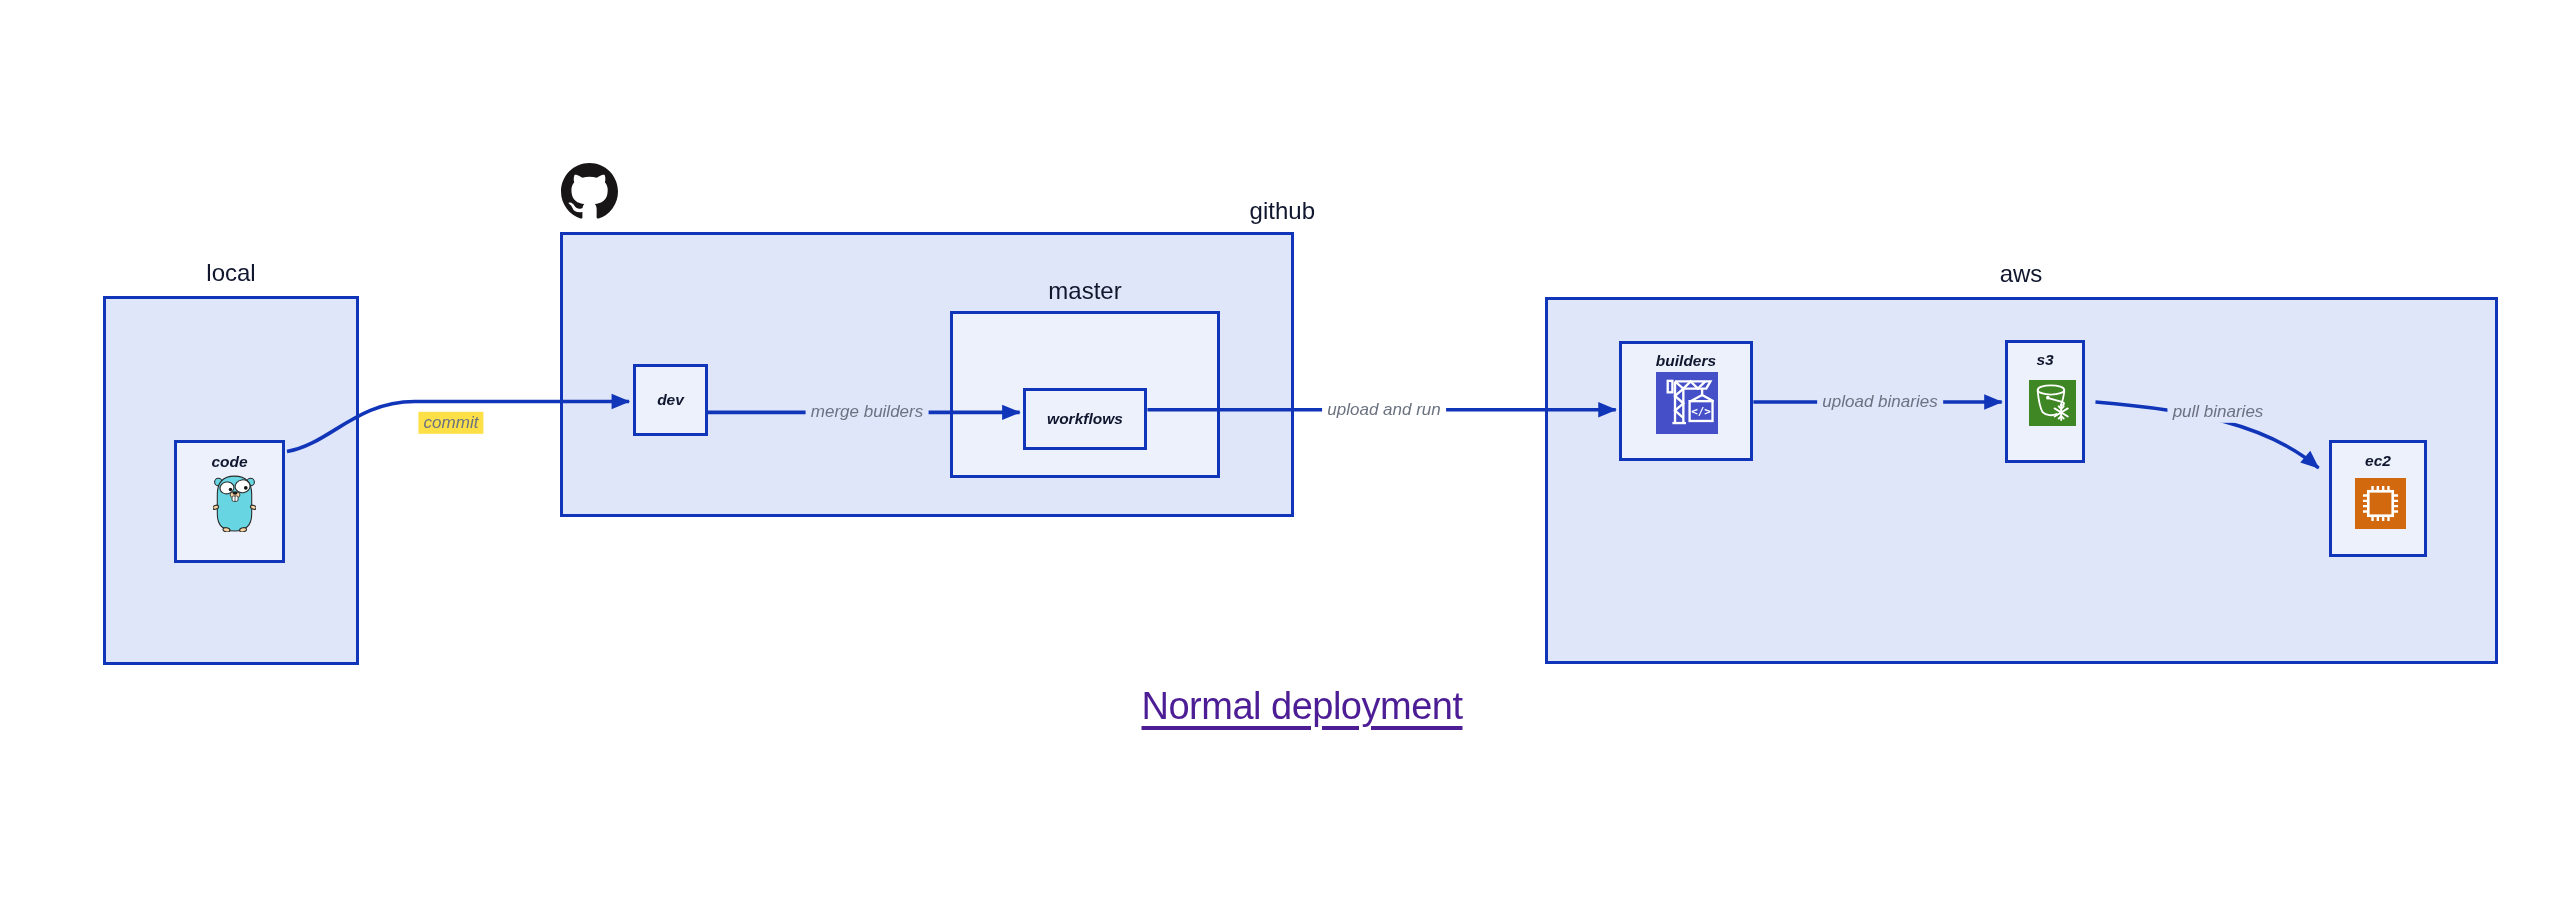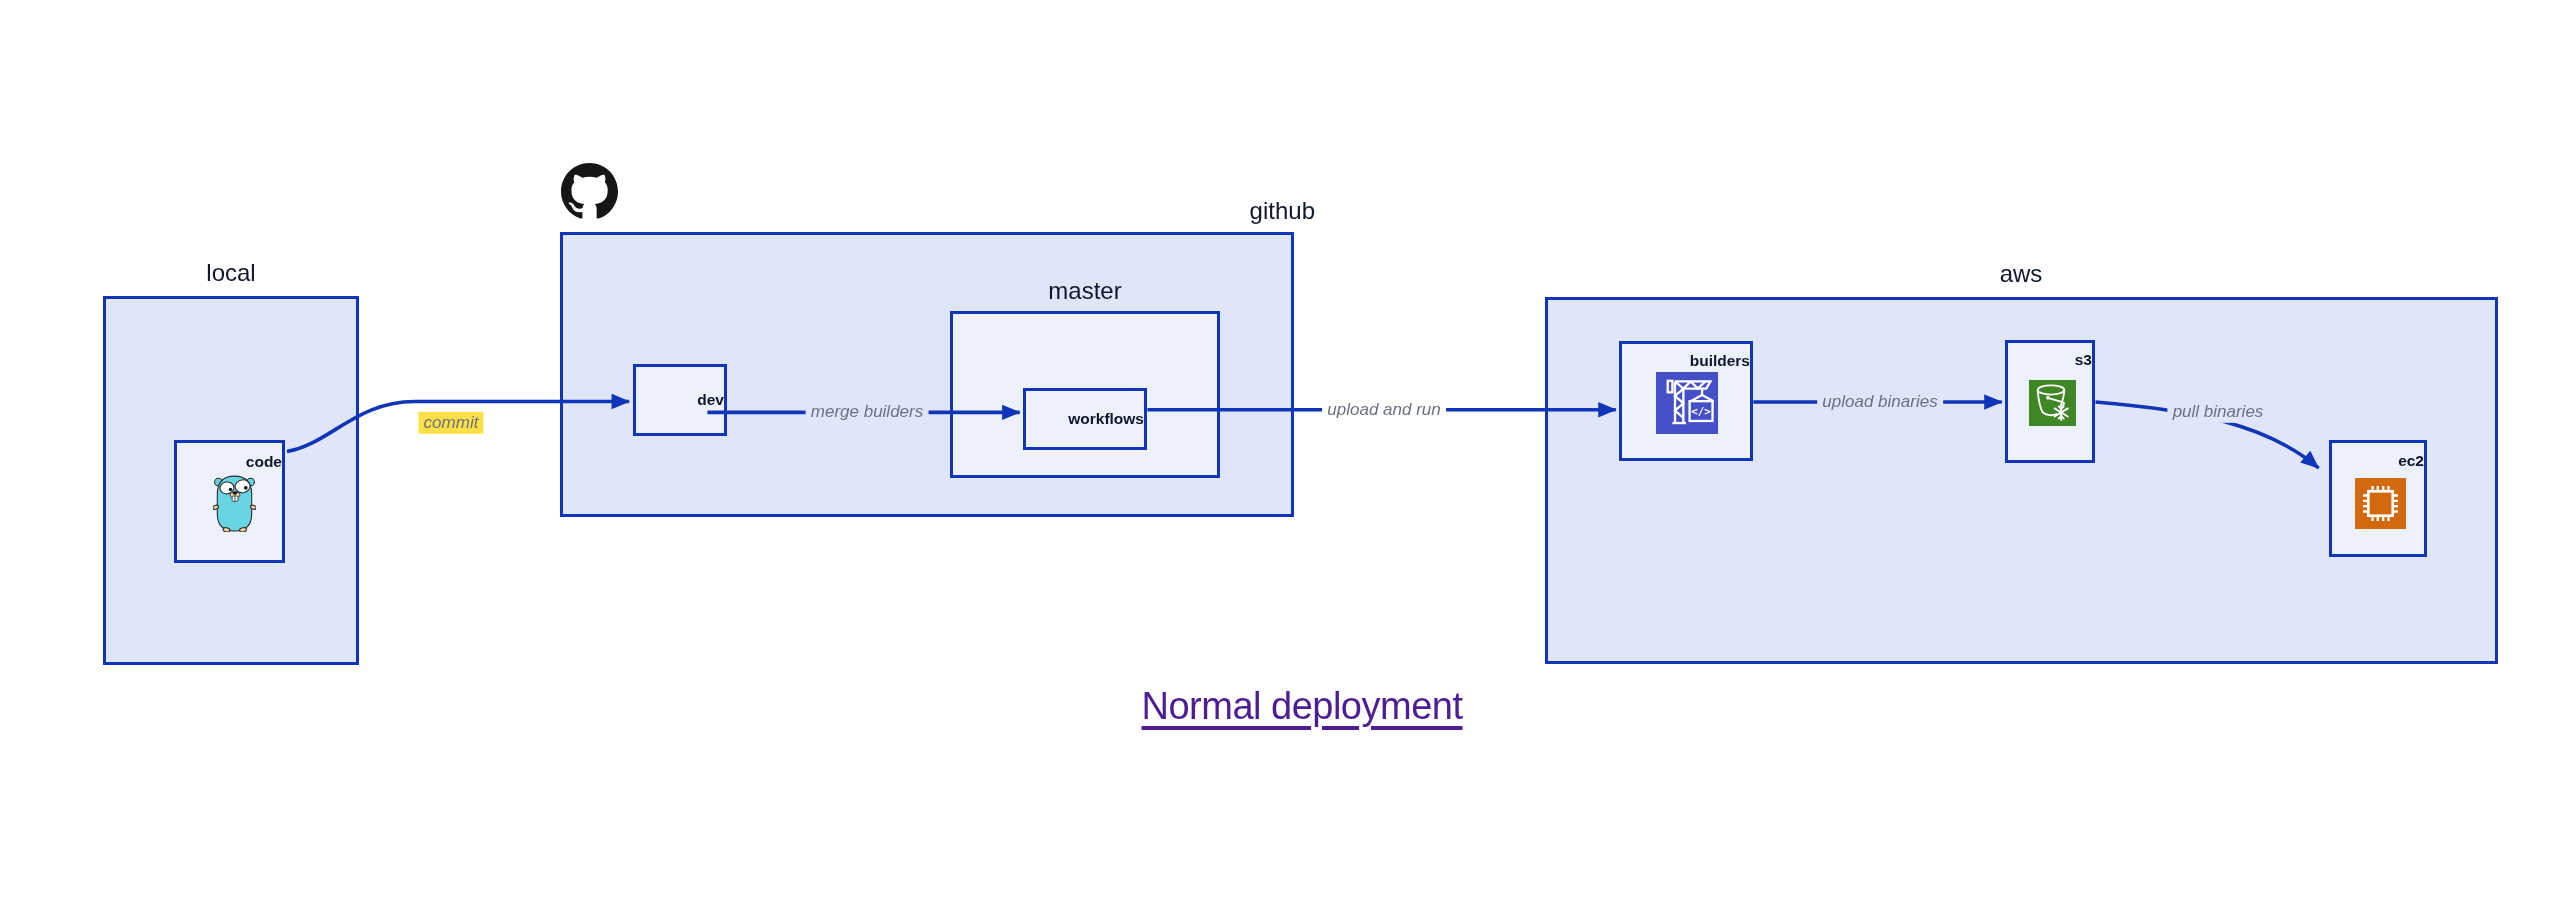--- a/index.html
+++ b/index.html
@@ -41,34 +41,35 @@
 
   
   .node-box {
     position: absolute;
     background: #edf1fc;
     border: 3.6px solid #1135b8;
     box-sizing: border-box;
     z-index: 2;
   }
   #node-code      { left: 174px;  top: 440px; width: 111px; height: 123px; padding-left: 38px; }
-  #node-dev       { left: 633px; top: 364px; width: 94px; height: 72px; }
+  #node-dev       { left: 633px; top: 364px; width: 75px; height: 72px; }
   #node-workflows { left: 1023px; top: 388px; width: 124px; height: 62px; }
   #node-builders  { left: 1619px; top: 341px; width: 134px; height: 120px; }
-  #node-s3        { left: 2005px; top: 340px; width: 90px; height: 123px; }
+  #node-s3        { left: 2005px; top: 340px; width: 80px; height: 123px; }
   #node-ec2       { left: 2329px; top: 440px; width: 98px; height: 117px; }
 
   .node-label {
     position: absolute;
     left: 0; right: 0;
-    text-align: right;
+    text-align: center;
     font-weight: 700;
     font-size: 15.5px;
     color: #10172e;
     line-height: 1;
+    font-style: italic;
   }
   #node-code .node-label     { top: 11.3px; }
   #node-builders .node-label { top: 8.8px; }
   #node-s3 .node-label       { top: 8.8px; }
   #node-ec2 .node-label      { top: 10.3px; }
   .node-label.centered {
     top: 50%;
     transform: translateY(-50%);
   }
 

